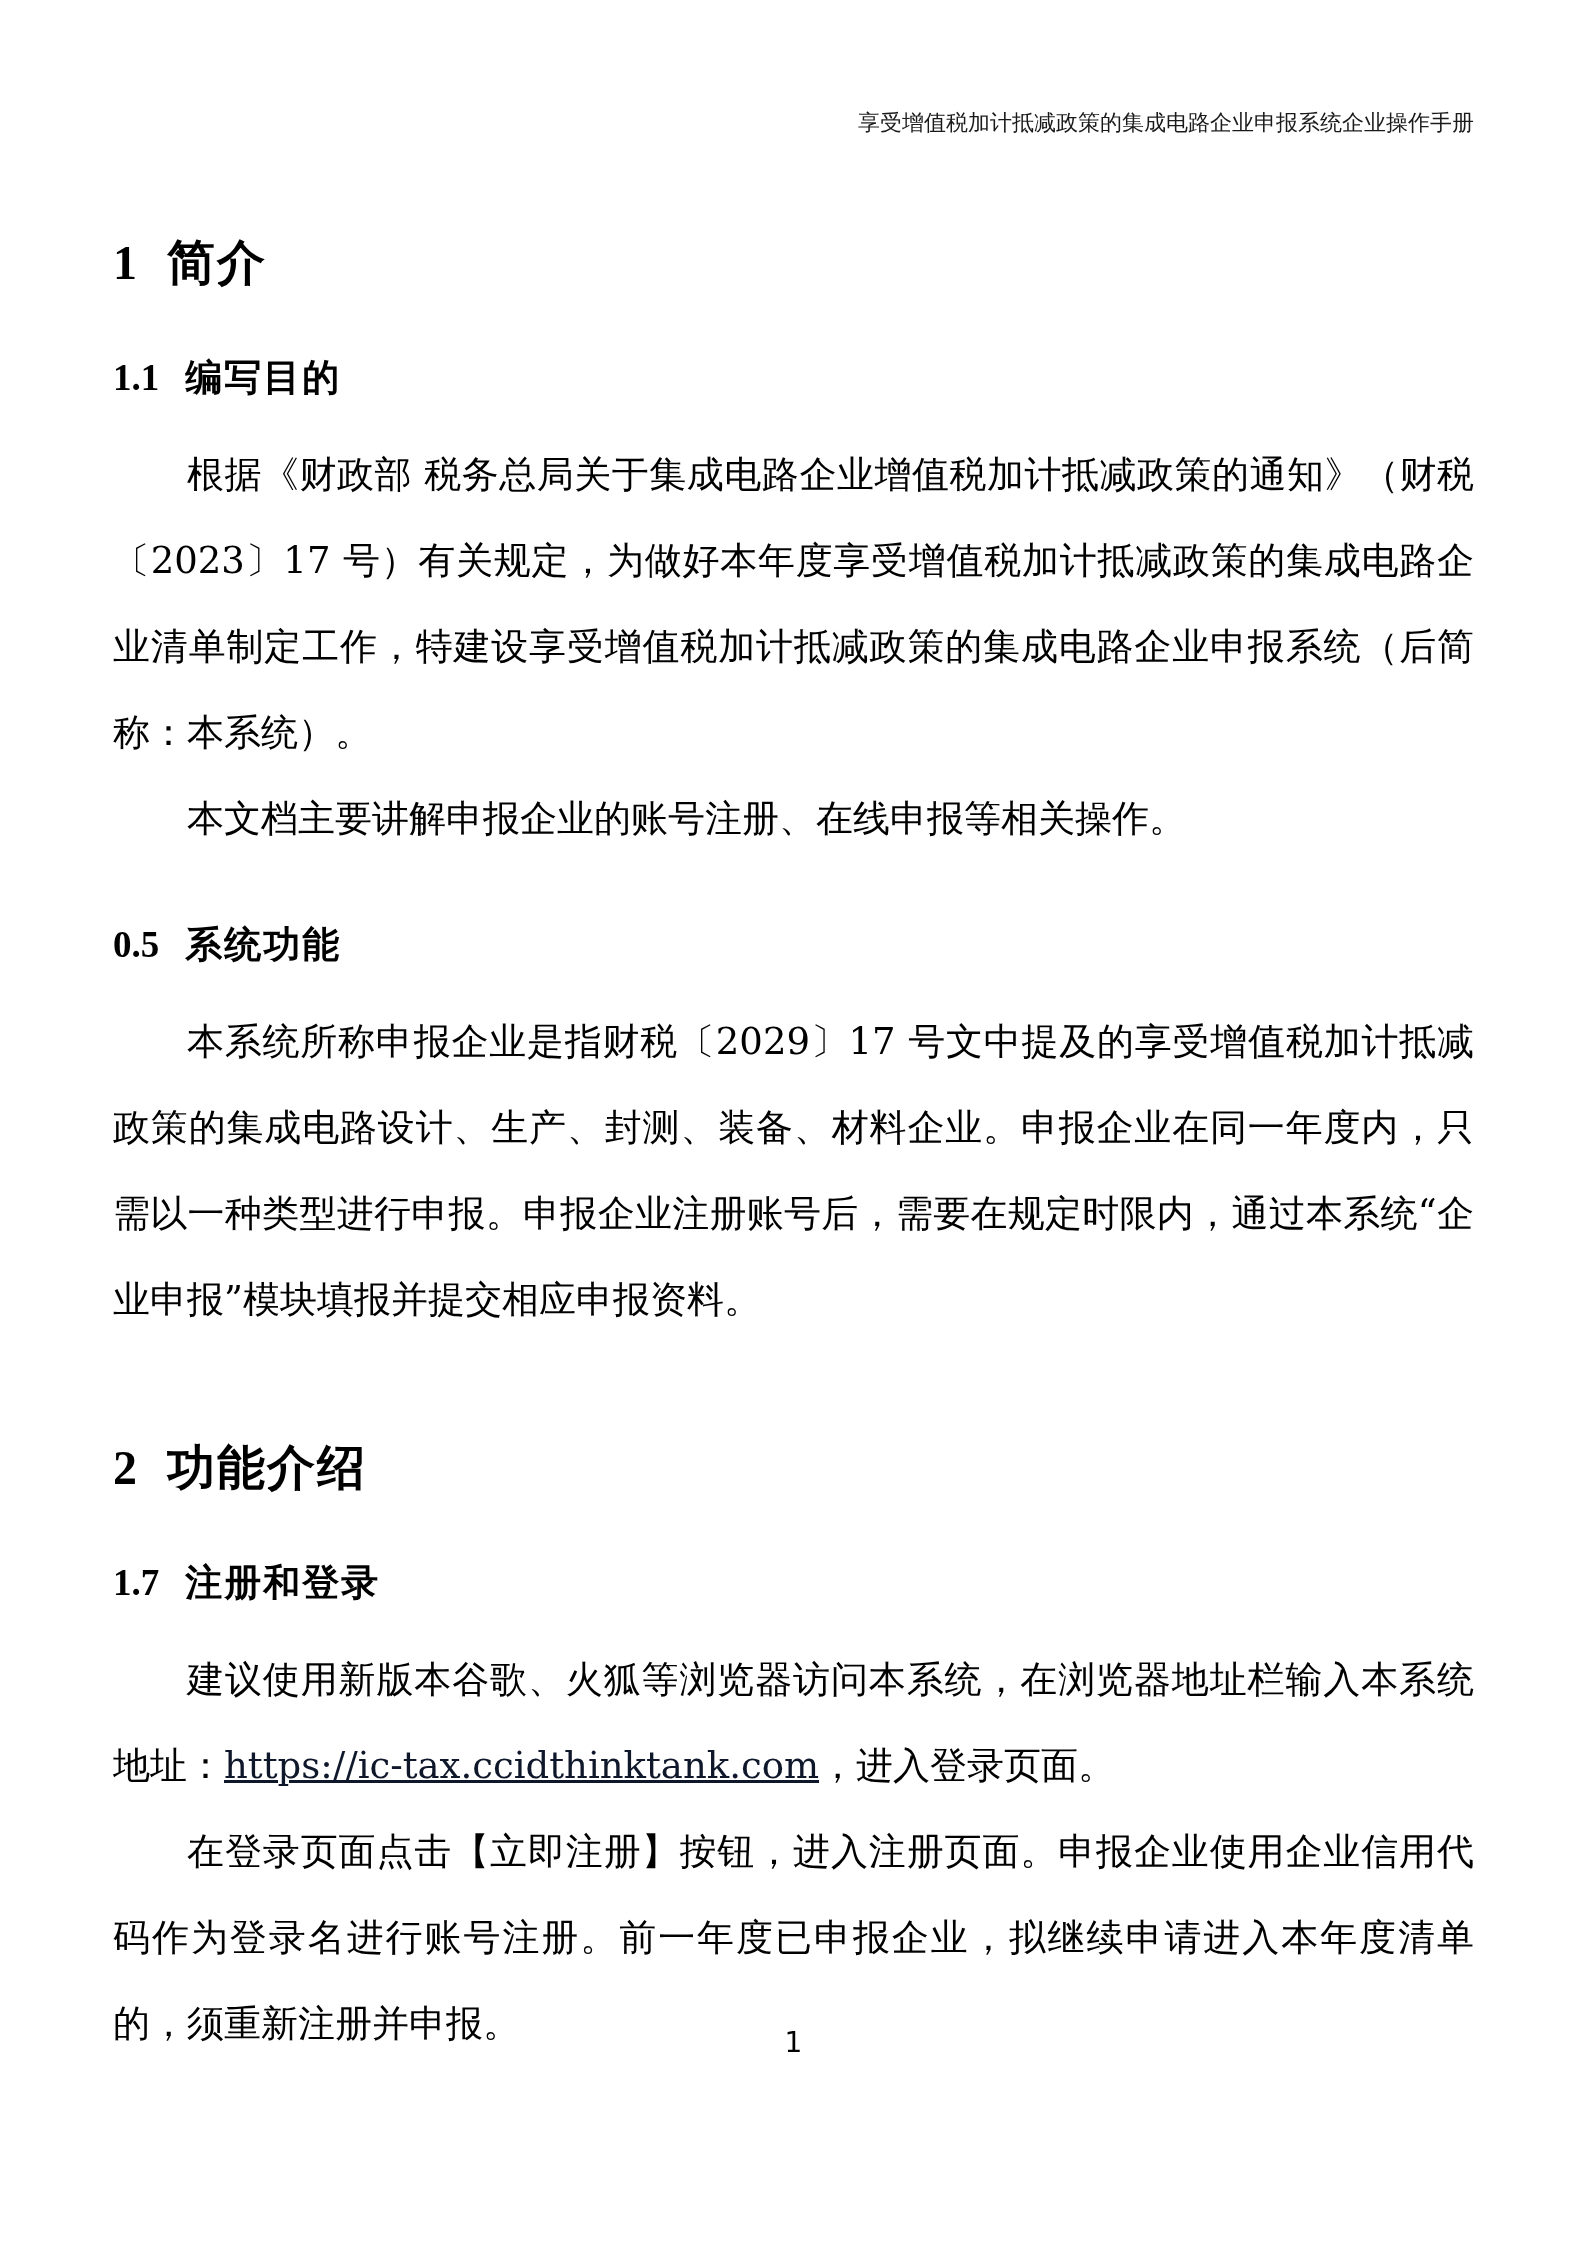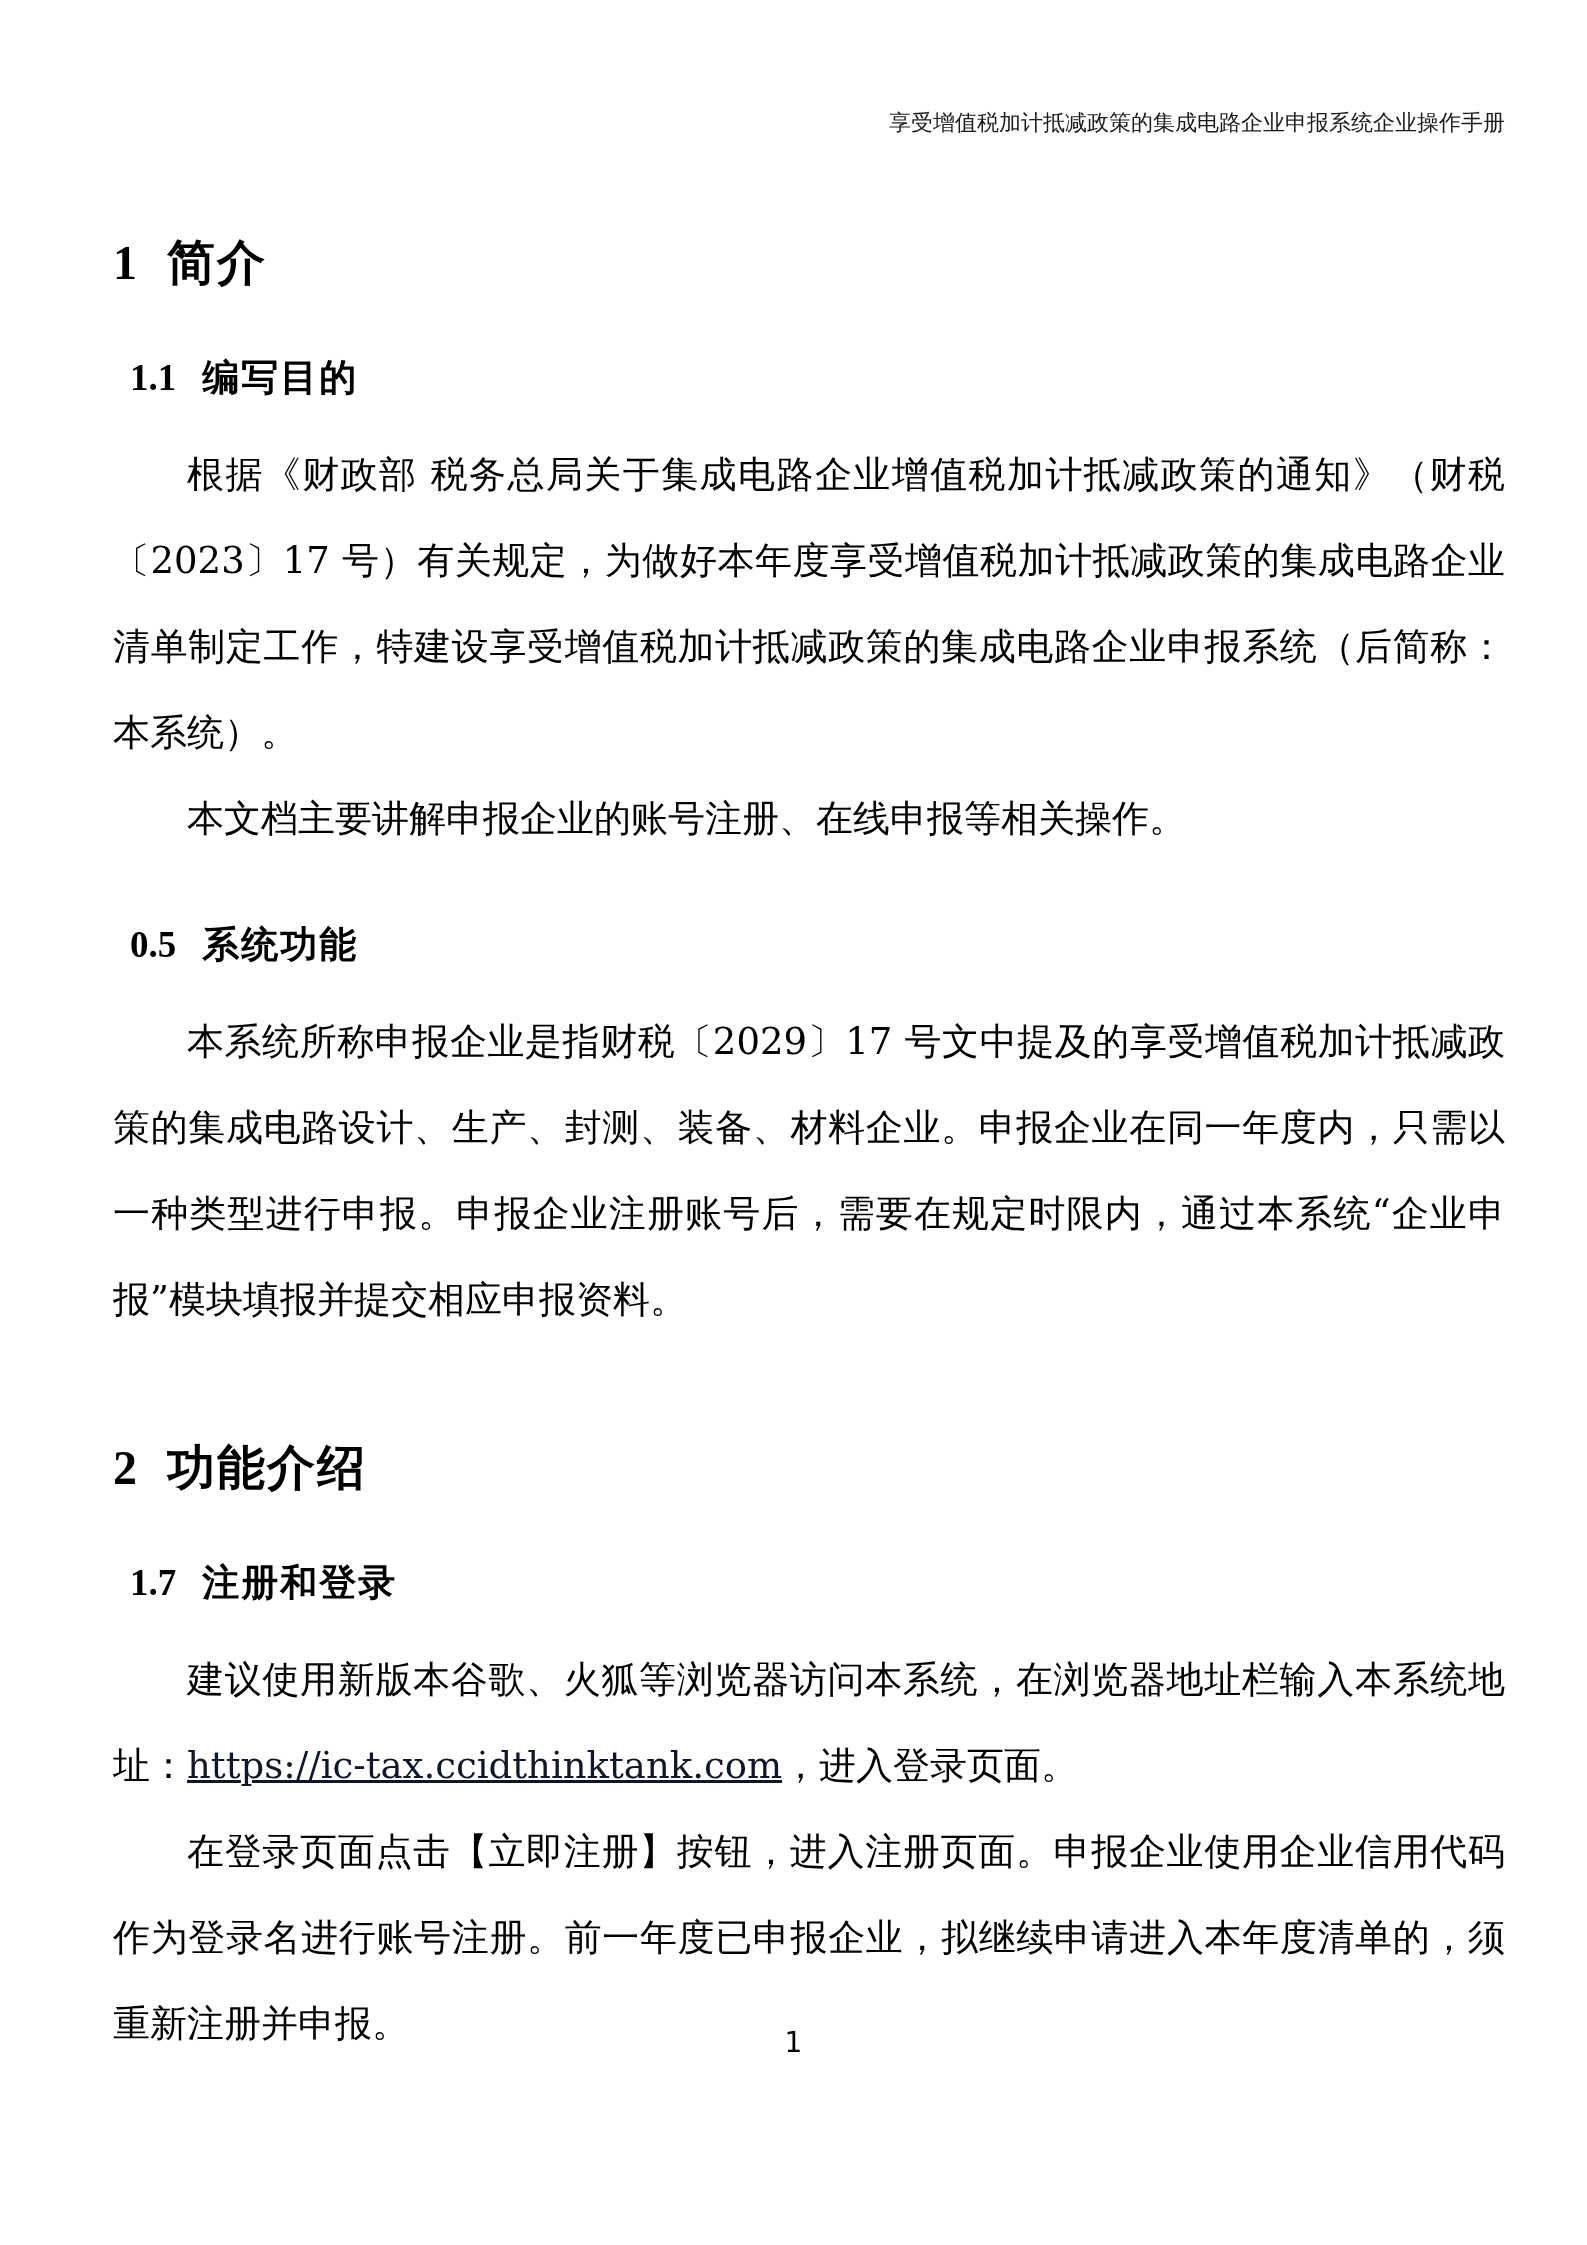--- a/index.html
+++ b/index.html
@@ -7,41 +7,41 @@
     padding: 0;
     background: #ffffff;
   }
   .page {
     position: relative;
     width: 1587px;
     height: 2245px;
     margin: 0 auto;
     background: #ffffff;
     box-sizing: border-box;
-    padding: 108px 82px 0 113px;
+    padding: 108px 113px 0 113px;
     font-family: "DejaVu Serif", "Liberation Serif", serif;
     color: #000000;
     overflow: hidden;
   }
   .doc-header {
     text-align: right;
     font-size: 22px;
     line-height: 30px;
     color: #1a1a1a;
     font-family: "DejaVu Serif", "Liberation Serif", serif;
   }
   h1.doc-h1 {
     margin: 92px 0 0 0;
     font-size: 48px;
     line-height: 64px;
     font-weight: bold;
     color: #000000;
   }
   h2.doc-h2 {
-    margin: 56px 0 0 17px;
+    margin: 56px 0 0 0;
     font-size: 37px;
     line-height: 52px;
     font-weight: bold;
     color: #000000;
   }
   .h-num {
     font-family: "Liberation Serif", "DejaVu Serif", serif;
     font-weight: bold;
   }
   h1.doc-h1 .h-num { margin-right: 30px; }

